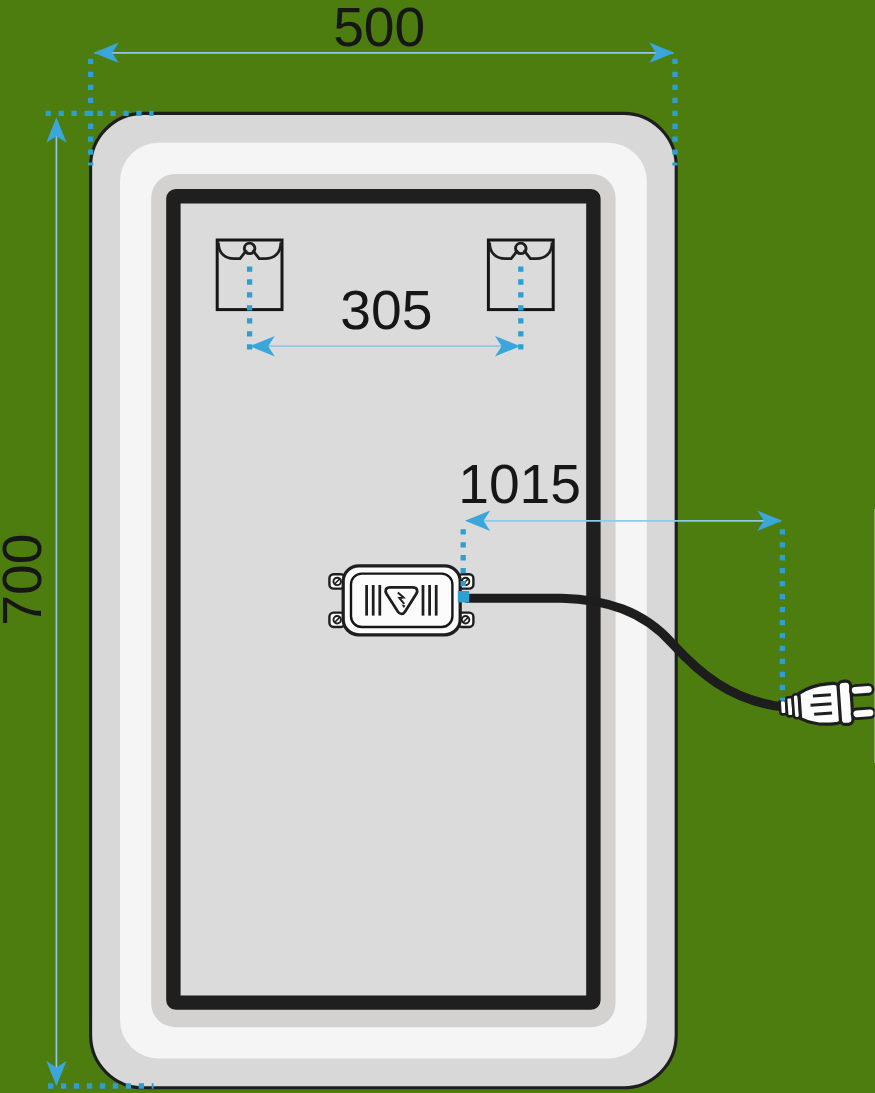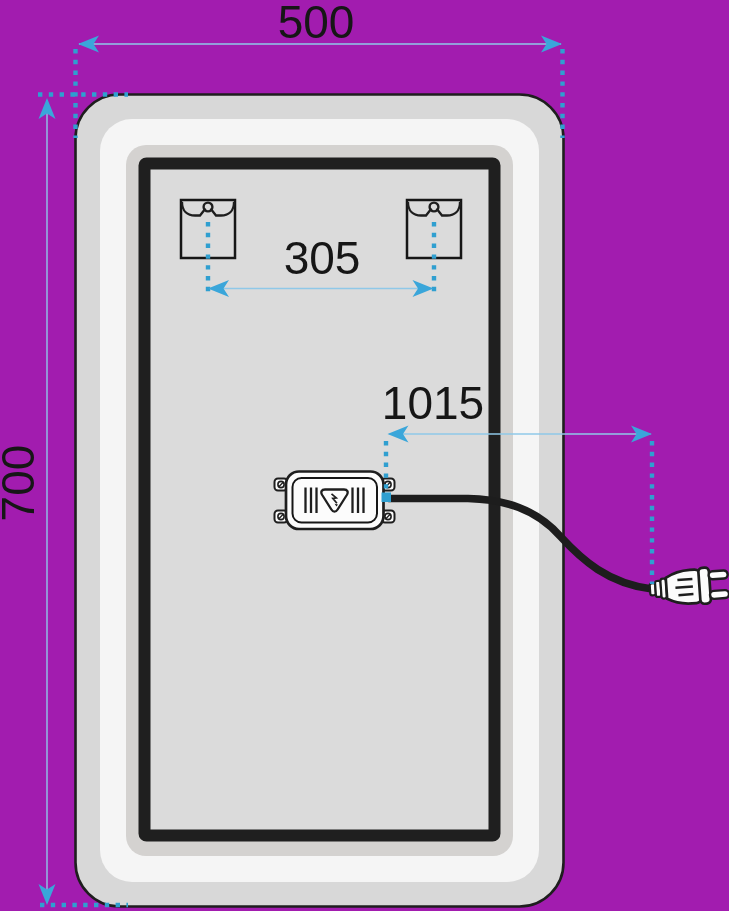--- a/index.html
+++ b/index.html
@@ -1,19 +1,19 @@
 <!DOCTYPE html>
 <html style="--accent-arrow: #3aa6da; --dimension-line: #8fc8e8; --dotted-line: #2f9fd0; --outline-ink: #1e1e1e; --mirror-frame-gray: #d8d8d8; --led-band-white: #f5f5f5; --mid-band-gray: #d4d2d0; --inner-gray: #dbdbdb;"><head>
 <meta charset="utf-8">
 <style>
   html,body{margin:0;padding:0;background:#ffffff;}
   .stage{
     position:relative;
     width:729px;height:911px;
-    background:#a21caf;
+    background:#4d7c0f;
     overflow:hidden;
     font-family:"Liberation Sans", sans-serif;
   }
   svg{display:block;}
   .dimline{stroke:var(--dimension-line,#8fc8e8);stroke-width:1.4;fill:none;}
   .arrow{fill:var(--accent-arrow,#3aa6da);stroke:none;}
   .dots{stroke:var(--dotted-line,#2f9fd0);stroke-width:4.4;stroke-dasharray:4.4 6.4;fill:none;}
   .dim-text{font-family:"Liberation Sans", sans-serif;font-size:46px;fill:#161616;}
   .ink{stroke:var(--outline-ink,#1e1e1e);fill:none;}
   .white-part{fill:#fcfcfc;stroke:var(--outline-ink,#1e1e1e);}

